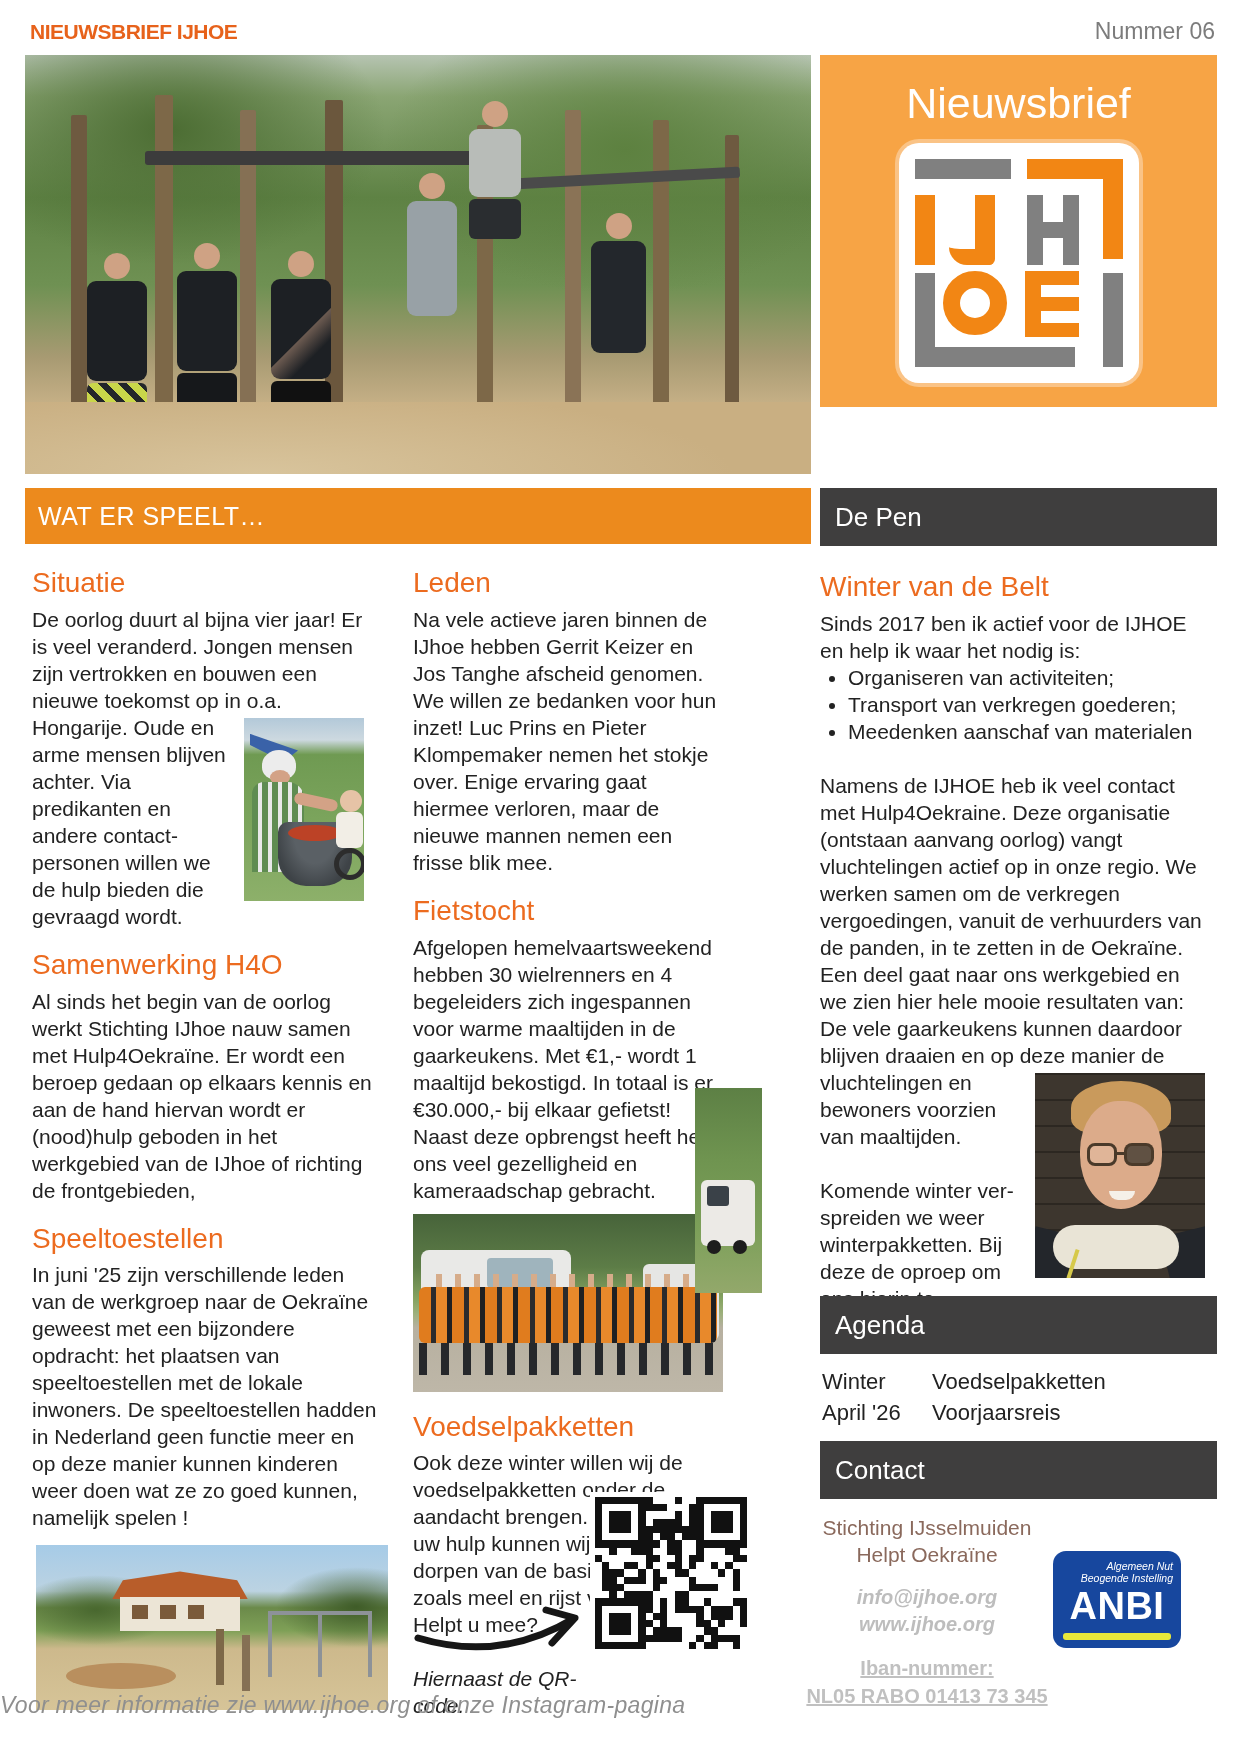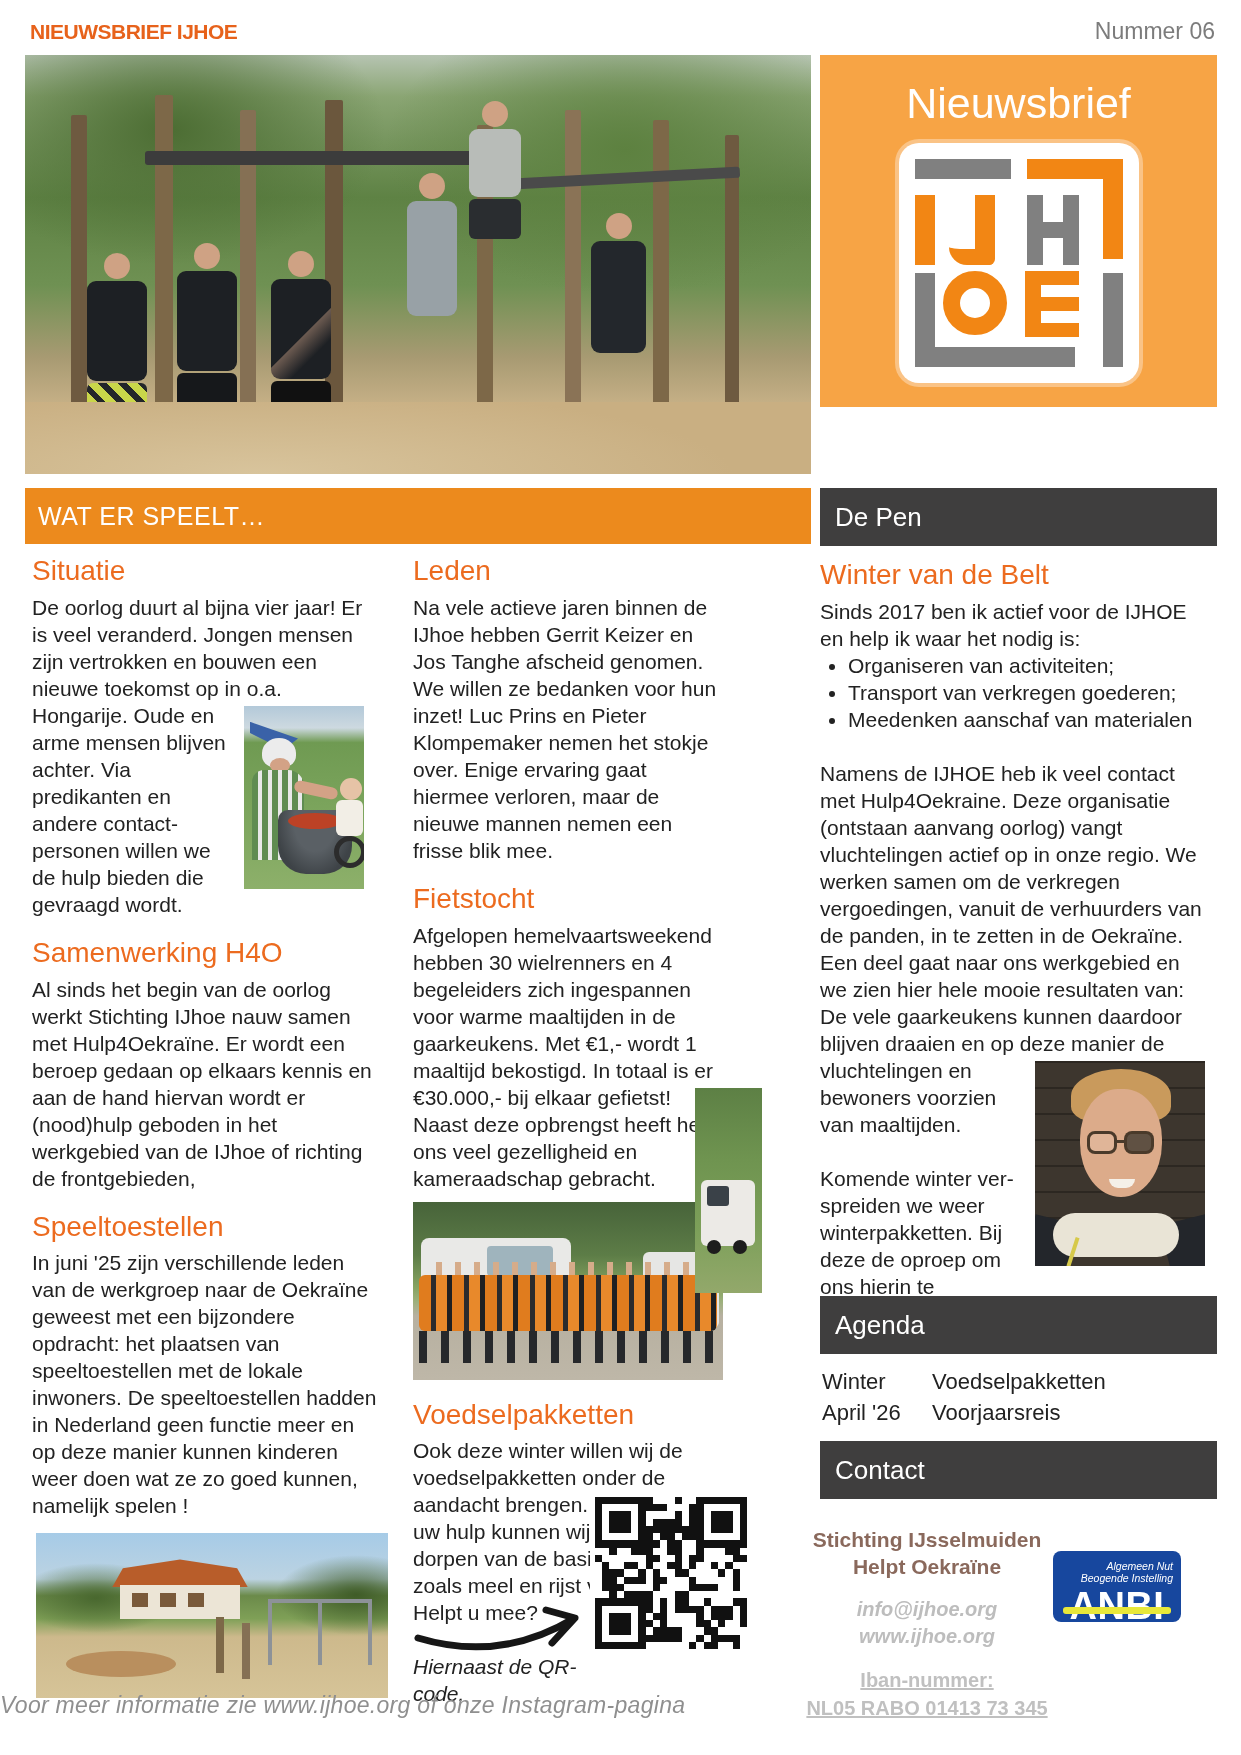--- a/index.html
+++ b/index.html
@@ -86,21 +86,21 @@
   .banner-depen{left:820px;top:488px;width:397px;height:58px;}
   .banner-agenda{left:820px;top:1296px;width:397px;height:58px;}
   .banner-contact{left:820px;top:1441px;width:397px;height:58px;}
 
   
   .col{position:absolute;color:var(--ink);}
   .col1{left:32px;top:556px;width:350px;}
   .col2{left:413px;top:556px;width:310px;}
   .col3{left:820px;top:560px;width:385px;}
   .col h3{font-size:28px;line-height:1.1;color:var(--orange-head);font-weight:500;margin:20px 0 7px;}
-  .col h3:first-child{margin-top:0;}
+  .col h3:first-child{margin-top:12px;}
   .col p,.col li{font-size:21px;line-height:27px;}
   .col ul{padding-left:28px;}
   .gap{margin-top:27px;}
   .note{font-style:italic;width:180px;}
   .cta{margin-top:0;}
 
   
   .ph{position:relative;display:block;overflow:hidden;}
   .situatie-photo{float:right;width:120px;height:183px;margin:4px 18px 4px 8px;
     background:linear-gradient(180deg,#b3c9d9 0%,#cdd9e0 12%,#6f9a52 20%,#7ba45c 55%,#8db06a 100%);}
@@ -156,25 +156,25 @@
     background:linear-gradient(180deg,#5d8045 0%,#6f9450 35%,#7da05a 70%,#93a86b 100%);}
   .vp{position:absolute;}
   .vp-van{left:6px;top:92px;width:54px;height:66px;background:#eceae6;border-radius:6px;}
   .vp-win{left:12px;top:98px;width:22px;height:20px;background:#3a4148;border-radius:3px;}
   .vp-wheel{left:12px;top:152px;width:14px;height:14px;background:#1d1d1d;border-radius:50%;box-shadow:26px 0 #1d1d1d;}
 
   
   .agenda-list{position:absolute;left:822px;top:1366px;width:390px;color:var(--ink);}
   .agenda-row{display:grid;grid-template-columns:110px auto;font-size:22px;line-height:31px;}
   .contact-info{position:absolute;left:798px;top:1514px;width:258px;text-align:center;}
-  .contact-org{font-size:21px;line-height:27px;font-weight:700;color:var(--contact-brown);margin-top:12px;}
+  .contact-org{font-size:21px;line-height:27px;font-weight:400;color:var(--contact-brown);}
   .contact-links{margin-top:16px;font-size:20px;line-height:27px;font-style:italic;font-weight:700;color:var(--light-gray);}
   .contact-iban{margin-top:16px;font-size:20px;line-height:28px;font-weight:700;color:#C0C0C0;text-decoration:underline;}
 
-  .anbi{position:absolute;left:1053px;top:1551px;width:128px;height:71px;background:var(--anbi-blue);border-radius:8px;color:#fff;overflow:hidden;}
+  .anbi{position:absolute;left:1053px;top:1551px;width:128px;height:97px;background:var(--anbi-blue);border-radius:13px;color:#fff;overflow:hidden;}
   .anbi-small{position:absolute;right:8px;top:9px;text-align:right;font-size:10.5px;line-height:12px;font-style:italic;}
   .anbi-big{position:absolute;left:0;right:0;top:34px;text-align:center;font-size:38px;font-weight:700;letter-spacing:0.5px;}
   .anbi-bar{position:absolute;left:10px;right:10px;bottom:8px;height:7px;background:#E8E83A;border-radius:3px;}
 
   
   .qr{position:absolute;left:590px;top:1492px;width:162px;height:162px;background:#fff;padding:5px;}
   #qr-grid{display:grid;grid-template-columns:repeat(21,1fr);grid-template-rows:repeat(21,1fr);width:100%;height:100%;}
   #qr-grid i{display:block;}
   #qr-grid i.b{background:#111;}
   .arrow{position:absolute;left:413px;top:1598px;}

